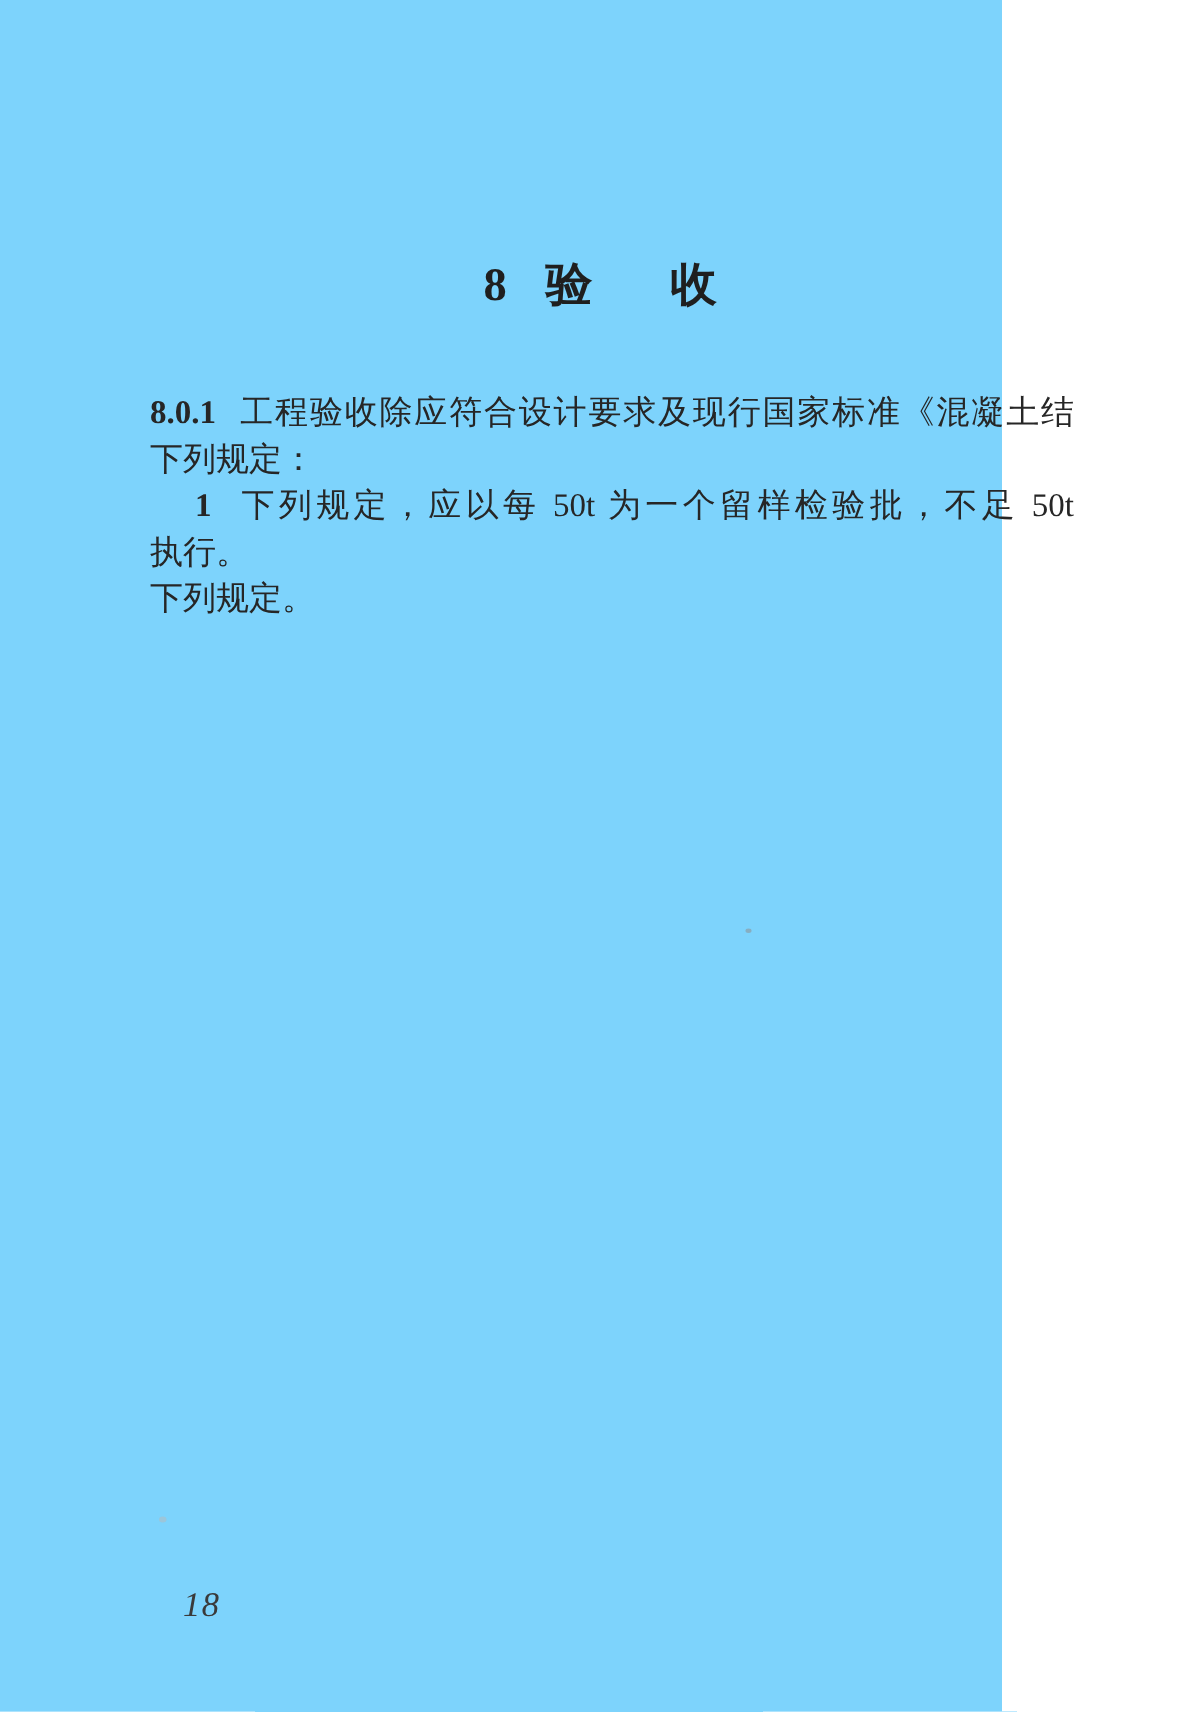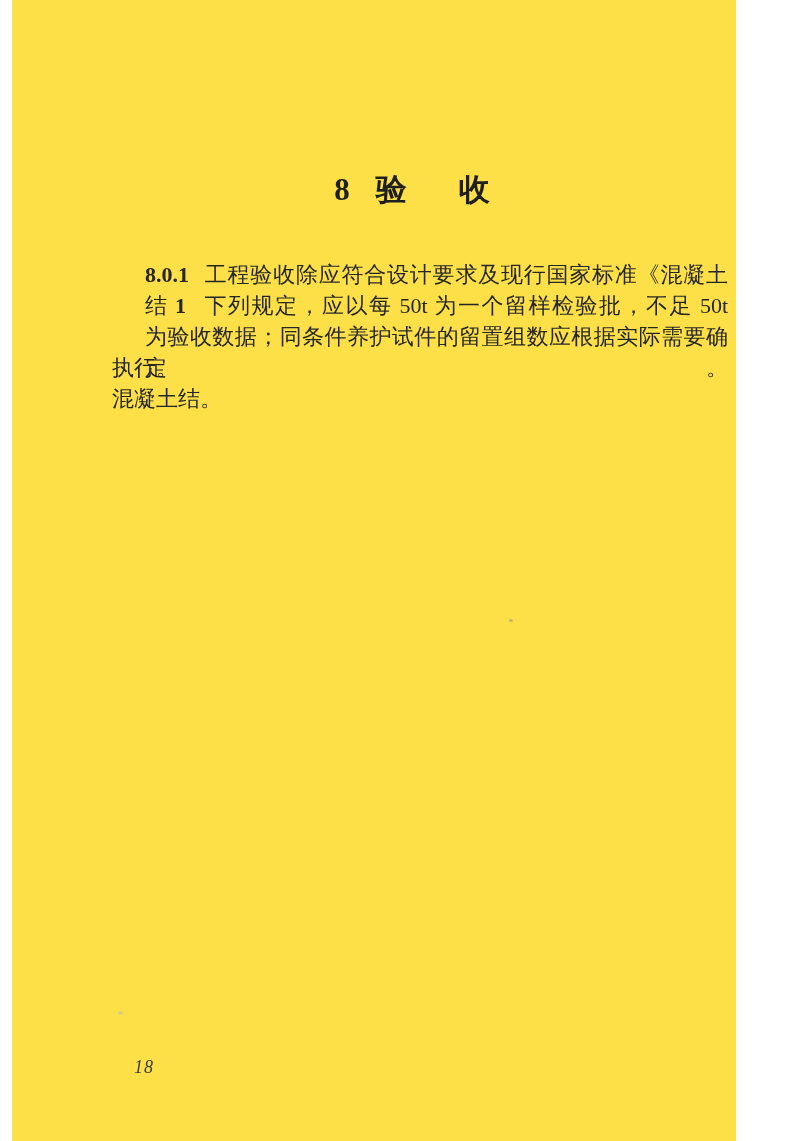--- a/index.html
+++ b/index.html
@@ -2,71 +2,71 @@
 <html><head>
 <meta charset="utf-8">
 <style>
   html,body{margin:0;padding:0;}
   body{
     width:800px;height:1141px;position:relative;overflow:hidden;
     background:#ffffff;
     font-family:"Liberation Serif","DejaVu Serif",serif;
   }
   .page{
-    position:absolute;left:12px;top:0;width:724px;height:1141px;
-    background:#fde047;color:#242424;
+    position:absolute;left:0;top:0;width:668px;height:1141px;
+    background:#7dd3fc;color:#242424;
   }
   
   .chapter-title{
     position:absolute;top:172px;left:0;width:800px;margin:0;
     text-align:center;font-size:31px;font-weight:bold;color:#1f1f1f;
     height:36px;line-height:36px;
   }
   .chapter-title .num{margin-right:26px;}
   .chapter-title .c1{margin-right:52px;}
   
   .textblock{
     position:absolute;top:259px;left:100px;width:616px;
     font-size:22px;color:#262626;
   }
   .line{display:block;height:31px;line-height:31px;}
-  .just{text-align:justify;text-align-last:justify;margin-left:33px;}
+  .just{text-align:justify;text-align-last:justify;}
   .item{padding-left:30px;}
   .b{font-weight:bold;}
   .lgap{display:inline-block;width:15px;}
   .lgap-sm{display:inline-block;width:17px;}
   
   .pageno{
     position:absolute;top:1057px;left:122px;
-    font-size:18px;font-style:italic;color:#3a3a3a;
+    font-size:23px;font-style:italic;color:#3a3a3a;
     letter-spacing:1px;
   }
   
   .speck{position:absolute;border-radius:50%;}
   .speck-1{left:497px;top:619px;width:4px;height:3px;background:#8f8f8f;opacity:.55;}
   .speck-2{left:106px;top:1011px;width:5px;height:4px;background:#b9b9b9;opacity:.5;}
 </style>
 </head>
 <body>
 
 <div class="page">
 
   <h1 class="chapter-title"><span class="num">8</span><span class="c1">验</span><span class="c2">收</span></h1>
 
   <div class="textblock">
 
     <div class="line just"><span class="b">8.0.1</span><span class="lgap"></span><span>工程验收除应符合设计要求及现行国家标准《混凝土结</span></div>
+    <div class="line">下列规定：</div>
 
     <div class="line just item"><span class="b">1</span><span class="lgap-sm"></span><span>下列规定，应以每 50t 为一个留样检验批，不足 50t</span></div>
 
-    <div class="line just">为验收数据；同条件养护试件的留置组数应根据实际需要确定。</div>
 
     <div class="line">执行。</div>
 
-    <div class="line">混凝土结。</div>
+    <div class="line">下列规定。</div>
 
   </div>
 
   <div class="pageno">18</div>
 
   <div class="speck speck-1"></div>
   <div class="speck speck-2"></div>
 
 </div>
 

